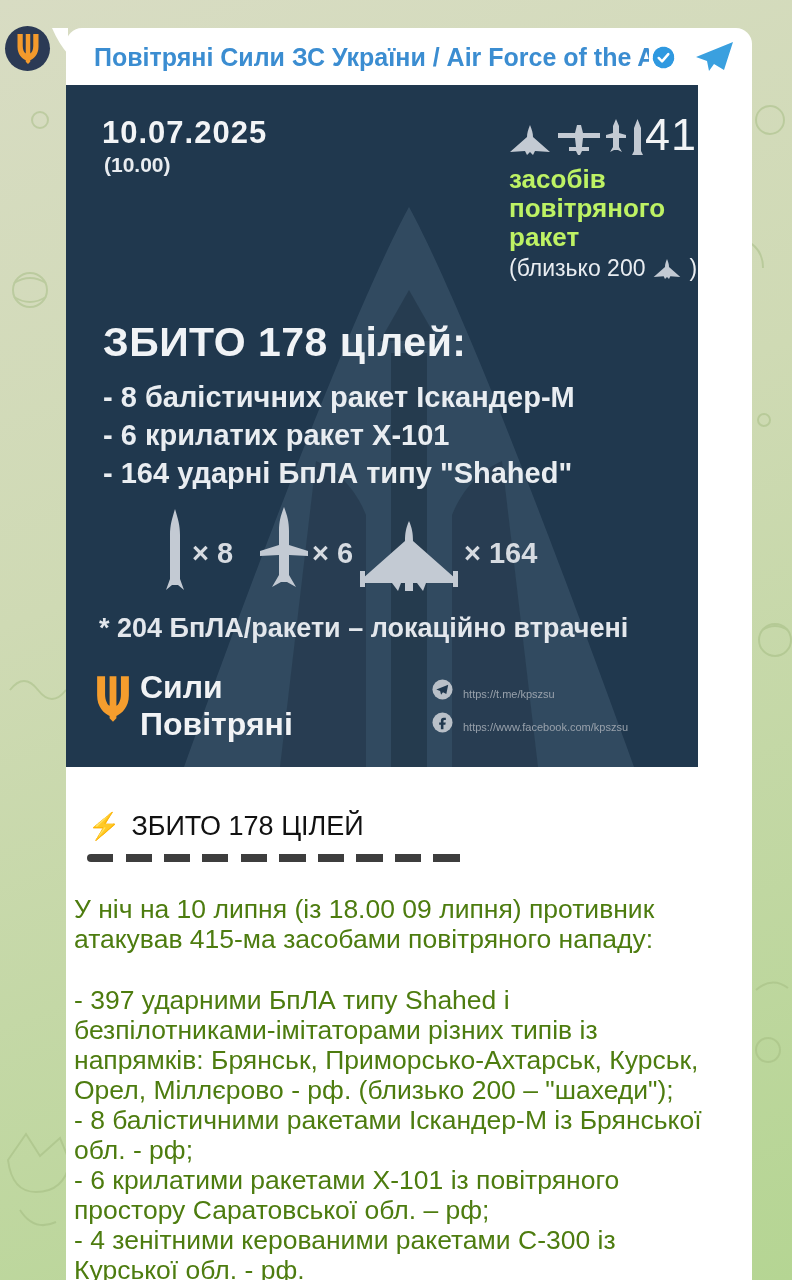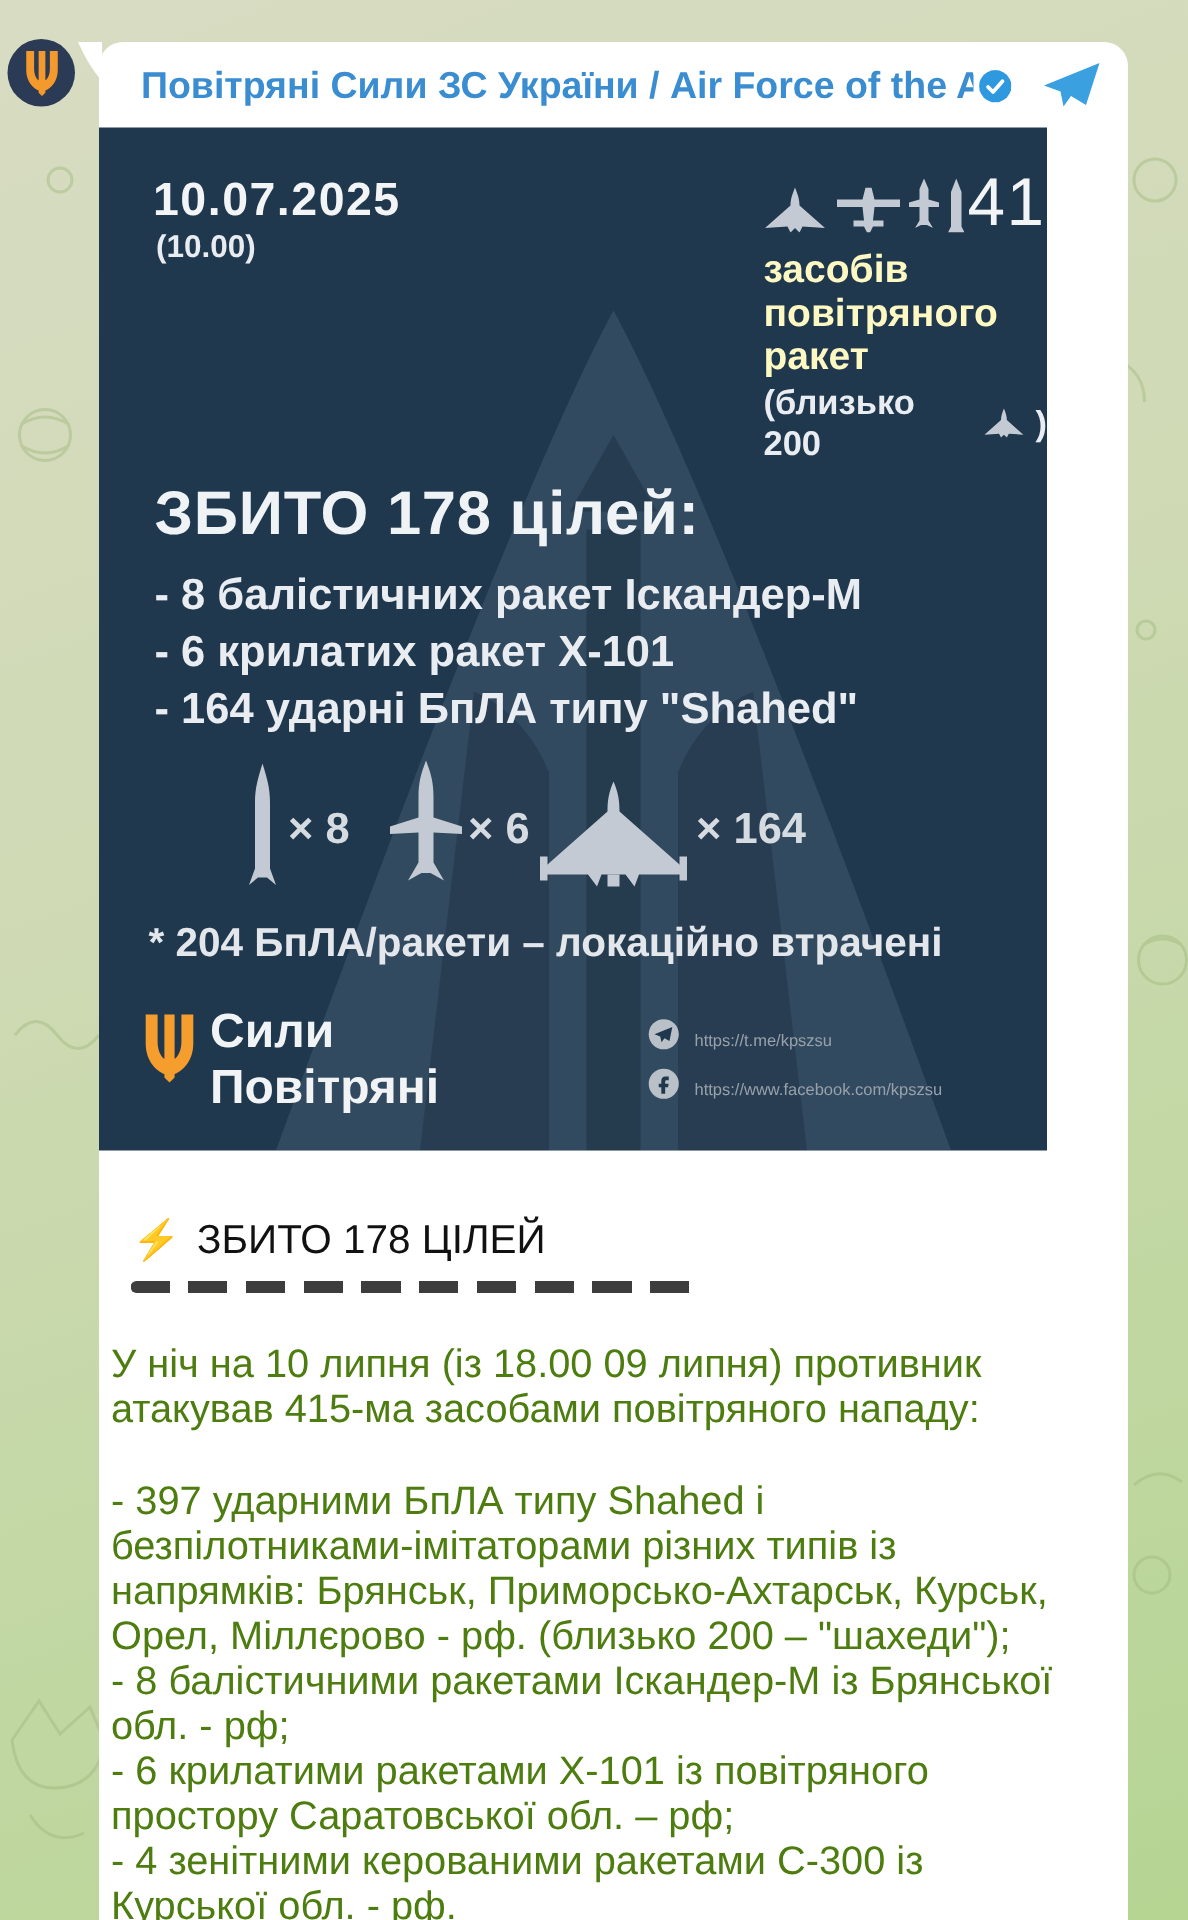--- a/index.html
+++ b/index.html
@@ -37,22 +37,22 @@
   .info{
     position:absolute;left:0;top:57px;width:632px;height:682px;
     background:#20384e;overflow:hidden;color:#eef1f4;
   }
   .wm{position:absolute;left:0;top:0;width:686px;height:682px;}
   .date{position:absolute;left:36px;top:30px;font-size:31px;font-weight:bold;letter-spacing:1px;color:#f2f4f6;}
   .time{position:absolute;left:38px;top:68px;font-size:21px;font-weight:bold;color:#e8ecf0;}
 
   .stats-icons{position:absolute;left:442px;top:34px;display:flex;align-items:flex-end;gap:6px;height:36px;}
   .stat-415{position:absolute;left:579px;top:24px;font-size:45px;font-weight:normal;color:#f2f4f6;letter-spacing:1px;}
-  .stats-label{position:absolute;left:443px;top:80px;font-size:26px;font-weight:bold;line-height:29px;color:#fef9c3;}
-  .stats-note{position:absolute;left:443px;top:170px;font-size:23px;font-weight:bold;color:#e9edf1;display:flex;align-items:center;gap:7px;}
+  .stats-label{position:absolute;left:443px;top:80px;font-size:26px;font-weight:bold;line-height:29px;color:#bef264;}
+  .stats-note{position:absolute;left:443px;top:170px;font-size:23px;font-weight:normal;color:#e9edf1;display:flex;align-items:center;gap:7px;}
 
   .headline{position:absolute;left:37px;top:234px;font-size:41px;font-weight:bold;color:#f0f3f6;letter-spacing:0.5px;}
   .shot-list{position:absolute;left:37px;top:293px;font-size:29px;font-weight:bold;line-height:38px;color:#e9edf1;}
 
   .cnt{position:absolute;font-size:29px;font-weight:bold;color:#d6dbe1;}
   .footnote{position:absolute;left:33px;top:528px;font-size:27px;font-weight:bold;color:#e3e7ec;}
 
   .brand-trident{position:absolute;left:30px;top:586px;}
   .brand-text{position:absolute;left:74px;top:584px;font-size:32px;font-weight:bold;line-height:37px;color:#f1f3f5;}
   .link-row{position:absolute;left:366px;display:flex;align-items:flex-end;gap:10px;}

